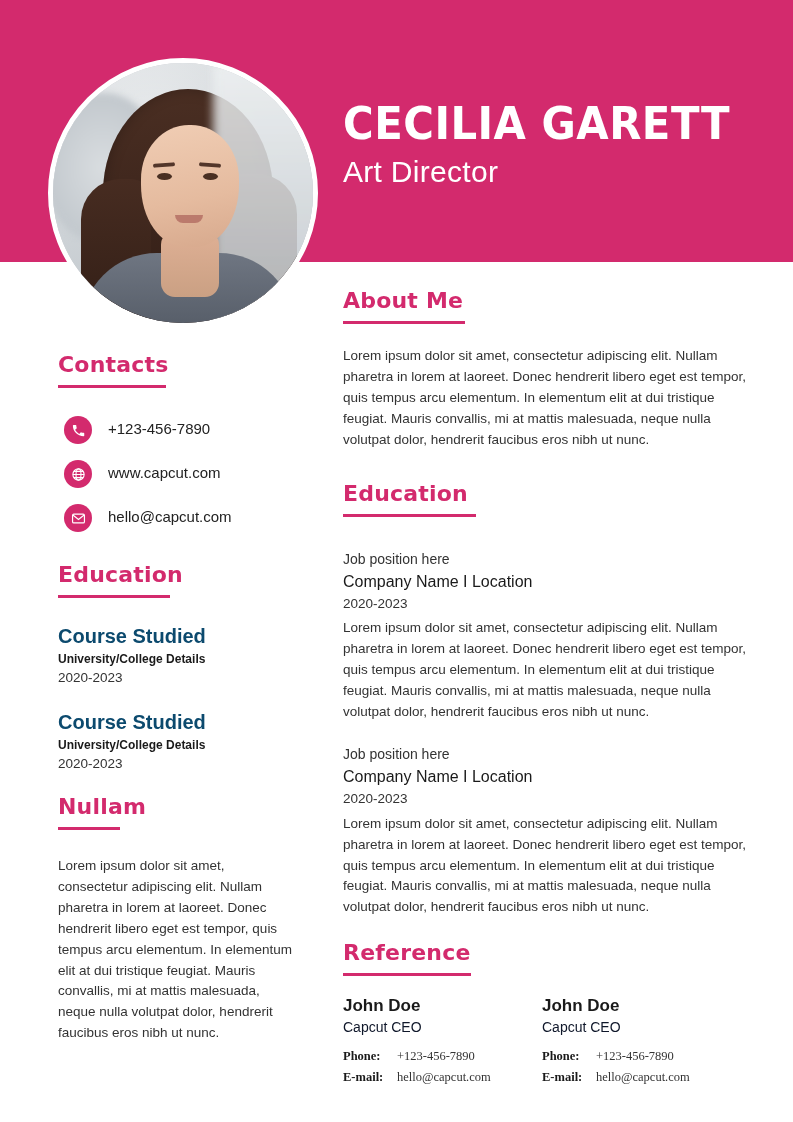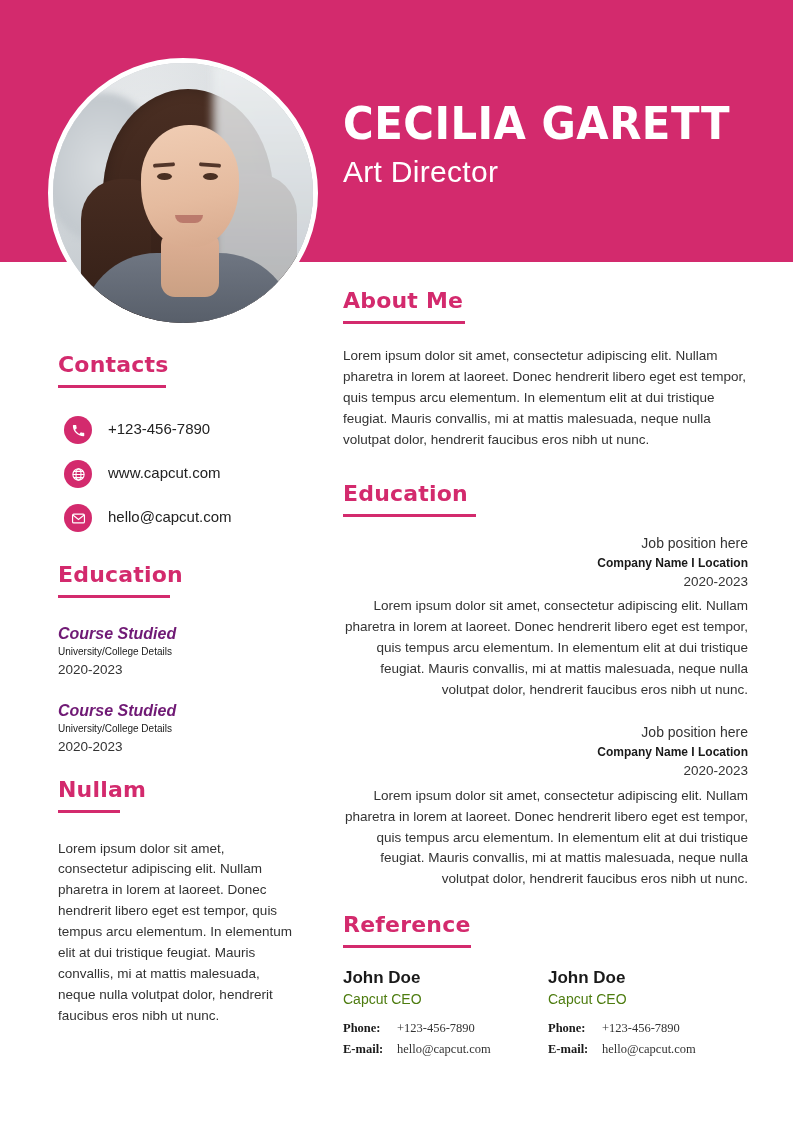--- a/index.html
+++ b/index.html
@@ -223,29 +223,28 @@
     font-size: 15px;
     color: #222222;
     line-height: 1.32;
     padding-top: 3px;
   }
 
   
   .education-block { margin-top: 24px; }
   .edu-item { margin-bottom: 20px; }
   .edu-course {
-    font-size: 16px;
-    font-weight: bold;
-    color: #701a75;
+    font-size: 20px;
+    font-weight: bold;
+    color: #0c4a6e;
     line-height: 1.45;
-    font-style: italic;
   }
   .edu-school {
-    font-size: 10px;
-    font-weight: normal;
+    font-size: 12px;
+    font-weight: bold;
     color: #1a1a1a;
     line-height: 1.45;
   }
   .edu-years {
     font-size: 13.5px;
     color: #333333;
     line-height: 1.45;
   }
 
   
@@ -258,52 +257,52 @@
 
   
   .body-text {
     font-size: 13.5px;
     color: #333333;
     line-height: 1.55;
   }
   .about-block { margin-top: 22px; }
 
   
-  .experience-block { margin-top: 16px; text-align: right; }
+  .experience-block { margin-top: 32px; }
   .exp-item { margin-bottom: 22px; }
   .exp-position {
     font-size: 14px;
     color: #333333;
     line-height: 1.5;
   }
   .exp-company {
-    font-size: 12px;
-    font-weight: bold;
+    font-size: 16px;
+    font-weight: normal;
     color: #1a1a1a;
     line-height: 1.5;
   }
   .exp-years {
     font-size: 13.5px;
     color: #333333;
     line-height: 1.5;
     margin-bottom: 4px;
   }
 
   
-  .reference-block { margin-top: 20px; display: flex; gap: 25px; }
+  .reference-block { margin-top: 20px; display: flex; gap: 19px; }
   .ref-item { width: 180px; }
   .ref-name {
     font-size: 17px;
     font-weight: bold;
     color: #1a1a1a;
     margin-bottom: 3px;
   }
   .ref-role {
     font-size: 14px;
-    color: #4d7c0f;
+    color: #0f172a;
     margin-bottom: 14px;
   }
   .ref-line {
     display: flex;
     font-size: 12.5px;
     color: #333333;
     margin-bottom: 6px;
     font-family: Liberation Serif, serif;
   }
   .ref-label {

